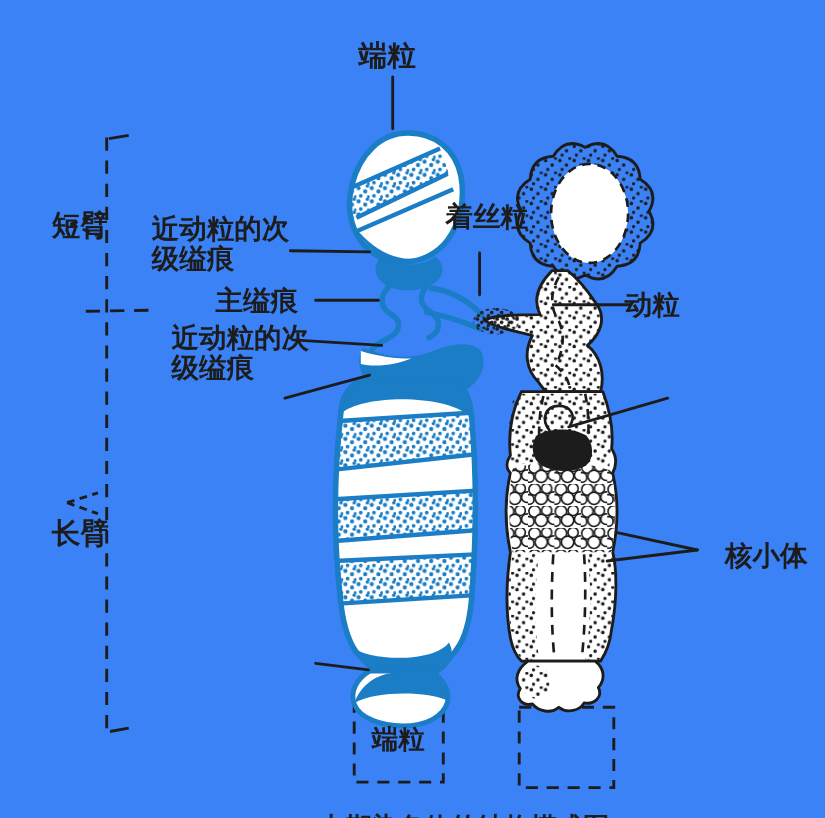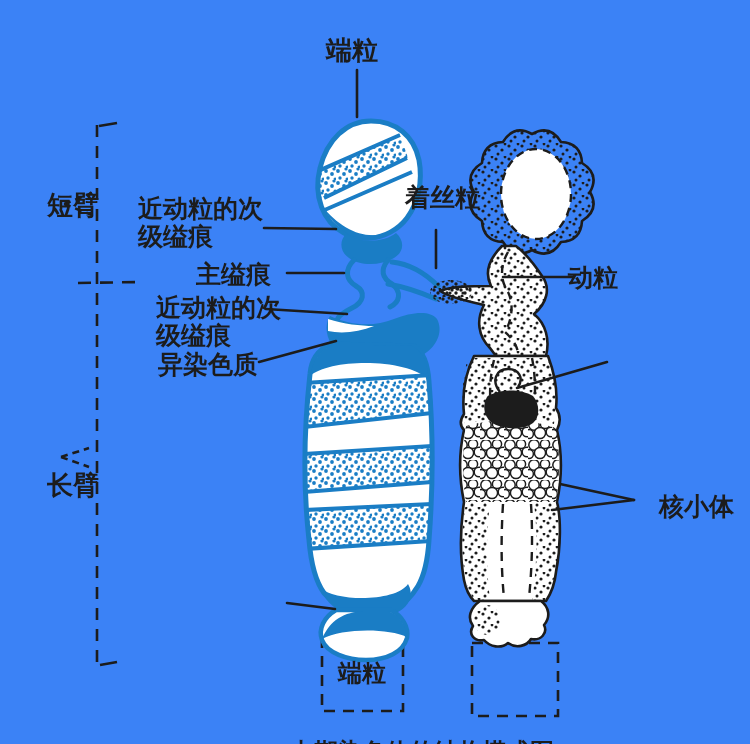--- a/index.html
+++ b/index.html
@@ -152,21 +152,20 @@
     <div>级缢痕</div>
   </div>
 
   <div class="lbl" style="left:196px;top:261px">主缢痕</div>
 
   <div class="lbl center" style="left:156px;top:294px;width:130px">
     <div>近动粒的次</div>
     <div>级缢痕</div>
   </div>
 
-  <div class="lbl" style="left:158px;top:351px">异染色质</div>
   <div class="lbl big" style="left:14px;top:472px">长臂</div>
 
 
   <div class="lbl" style="left:338px;top:659px;font-size:24px">端粒</div>
 
   <div class="lbl" style="left:405px;top:184px">着丝粒</div>
   <div class="lbl" style="left:568px;top:264px">动粒</div>
 
 
   <div class="lbl" style="left:659px;top:493px">核小体</div>

